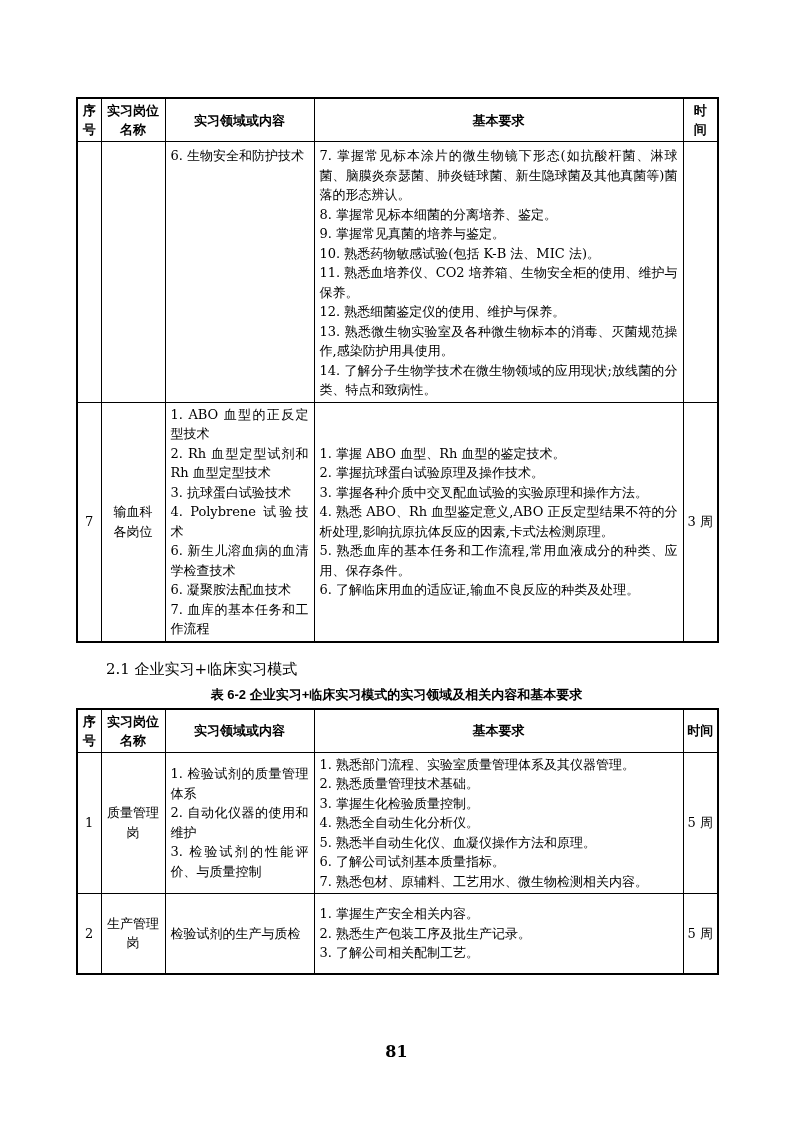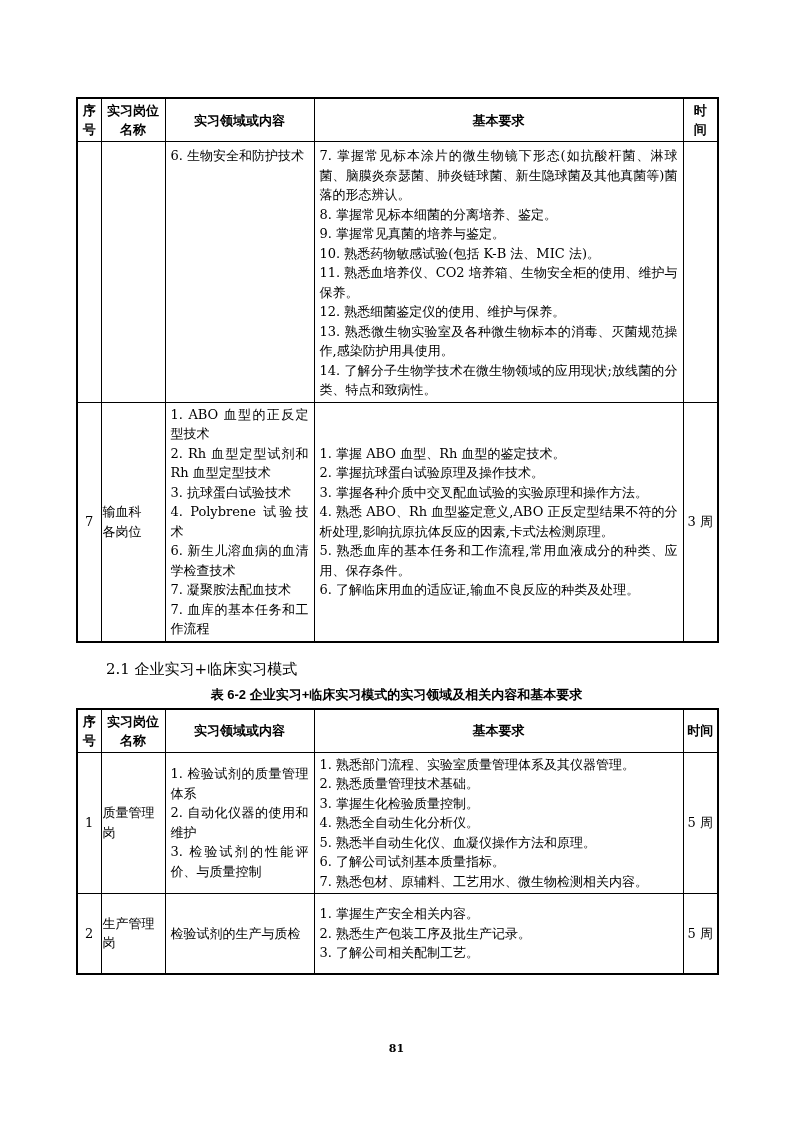--- a/index.html
+++ b/index.html
@@ -44,21 +44,21 @@
   .col-req  { width: 369px; }
   .col-time { width: 35px; }
 
   .c-seq, .c-time {
     text-align: center;
     padding: 2px 1px;
     white-space: nowrap;
     line-height: 19px;
   }
   .c-pos {
-    text-align: left;
+    text-align: center;
     padding: 2px 1px;
     white-space: pre-line;
     line-height: 19.5px;
   }
   .c-area, .c-req {
     padding: 2px 5px;
     line-height: 19.5px;
   }
   .c-area p, .c-req p {
     margin: 0;
@@ -93,21 +93,21 @@
     font-size: 13px;
     line-height: 20px;
     text-align: center;
   }
   .page-number {
     position: absolute;
     top: 1042px;
     left: 0;
     width: 793px;
     text-align: center;
-    font-size: 11px;
+    font-size: 16px;
     font-weight: bold;
   }
 </style>
 </head>
 <body>
 
 <div class="page">
   <div class="content">
 
     <table class="doc-table">
@@ -152,21 +152,21 @@
         <tr class="t1-r1">
           <td class="c-seq">7</td>
           <td class="c-pos">输血科
 各岗位</td>
           <td class="c-area">
             <p>1. ABO 血型的正反定型技术</p>
             <p>2. Rh 血型定型试剂和 Rh 血型定型技术</p>
             <p>3. 抗球蛋白试验技术</p>
             <p>4. Polybrene 试验技术</p>
             <p>6. 新生儿溶血病的血清学检查技术</p>
-            <p>7. 凝聚胺法配血技术</p>
+            <p>6. 凝聚胺法配血技术</p>
             <p>7. 血库的基本任务和工作流程</p>
           </td>
           <td class="c-req">
             <p>1. 掌握 ABO 血型、Rh 血型的鉴定技术。</p>
             <p>2. 掌握抗球蛋白试验原理及操作技术。</p>
             <p>3. 掌握各种介质中交叉配血试验的实验原理和操作方法。</p>
             <p>4. 熟悉 ABO、Rh 血型鉴定意义,ABO 正反定型结果不符的分析处理,影响抗原抗体反应的因素,卡式法检测原理。</p>
             <p>5. 熟悉血库的基本任务和工作流程,常用血液成分的种类、应用、保存条件。</p>
             <p>6. 了解临床用血的适应证,输血不良反应的种类及处理。</p>
           </td>

